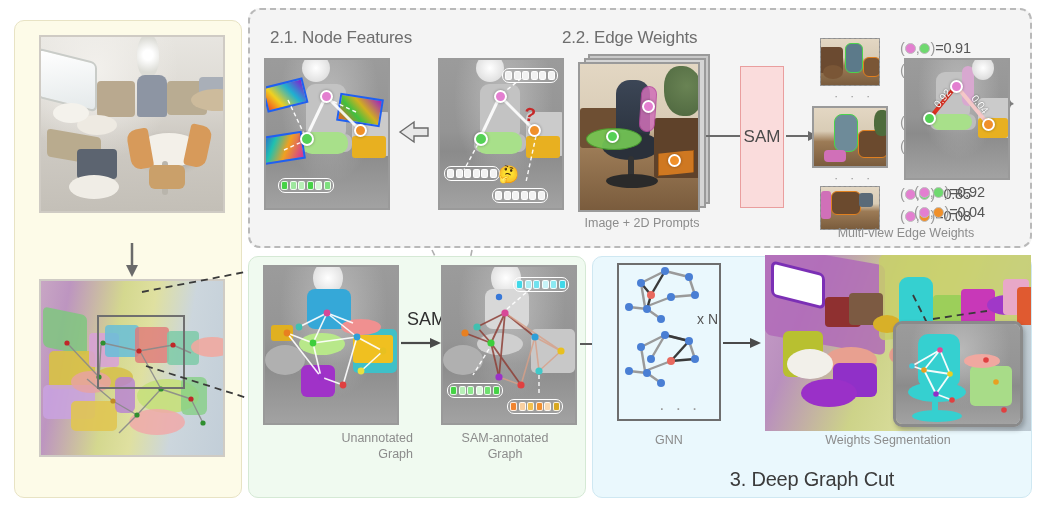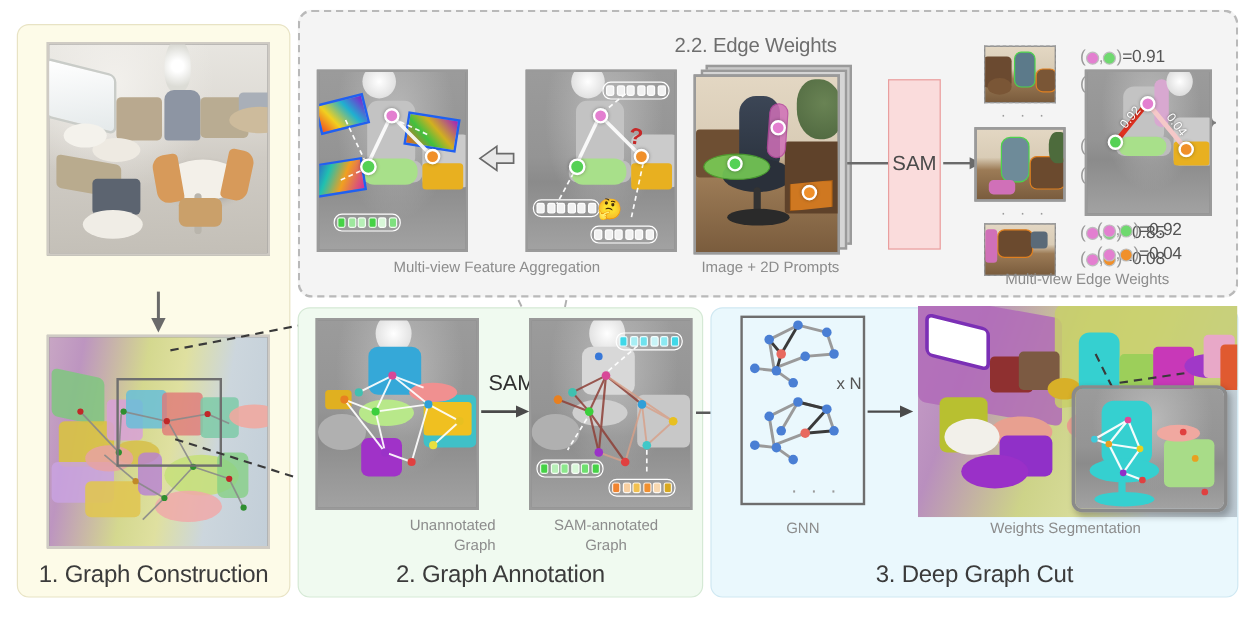--- a/index.html
+++ b/index.html
@@ -203,30 +203,30 @@
           <circle cx="72" cy="120" r="2.6" fill="#c08a28"></circle>
             <circle cx="96" cy="134" r="2.6"></circle>
           <circle cx="26" cy="62" r="2.6" fill="#c02828"></circle>
             <circle cx="162" cy="142" r="2.6"></circle>
         </g>
       </svg>
 
       <div style="position:absolute;left:56px;top:34px;width:88px;height:74px;border:2px solid #6f6f6f;"></div>
     </div>
 
-    <div class="panel-title">1. Graph Construction</div>
   </div>
 
   <svg class="ov" width="1046" height="515">
     <line x1="142" y1="292" x2="266" y2="268" stroke="#3a3a3a" stroke-width="1.8" stroke-dasharray="7,5"></line>
     <line x1="146" y1="366" x2="266" y2="404" stroke="#3a3a3a" stroke-width="1.8" stroke-dasharray="7,5"></line>
   </svg>
 
   <div class="panel" id="panel-top">
 
+    <div class="sec-title" style="left:20px;top:18px;">2.1. Node Features</div>
     <div class="sec-title" style="left:312px;top:18px;">2.2. Edge Weights</div>
 
     <div class="frame" style="left:14px;top:48px;width:126px;height:152px;">
       <div class="scene-gray"></div>
 
       <div class="blob" style="left:40px;top:24px;width:40px;height:56px;background:#c3c3c3;border-radius:9px;"></div>
       <div class="blob" style="left:34px;top:74px;width:52px;height:18px;background:#bdbdbd;border-radius:7px;"></div>
       <div class="blob" style="left:36px;top:-6px;width:28px;height:28px;background:radial-gradient(circle,#fff,#d4d4d4);border-radius:50%;"></div>
 
       <div class="blob" style="left:86px;top:52px;width:40px;height:44px;background:#cbcbcb;border-radius:6px;"></div>
@@ -308,21 +308,20 @@
           <i style="background:#f2f2f2"></i>
         <i style="background:#f2f2f2"></i>
           <i style="background:#f2f2f2"></i>
         <i style="background:#f2f2f2"></i>
           <i style="background:#f2f2f2"></i>
       </div>
       <div class="qmark" style="left:84px;top:44px;">?</div>
       <div class="emoji" style="left:58px;top:104px;">🤔</div>
     </div>
 
-    <div class="cap" style="left:0;top:206px;width:328px;">Multi-view Feature Aggregation</div>
 
     <svg class="ov" width="784" height="240">
       <polygon points="348,118 334,108 334,114 320,114 320,122 334,122 334,128" fill="#e8e8e8" stroke="#6a6a6a" stroke-width="1.4" transform="translate(352,0) scale(-1,1) translate(-352,0)"></polygon>
     </svg>
 
     <div class="frame" style="left:338px;top:44px;width:122px;height:150px;background:#c9c9c9;"></div>
     <div class="frame" style="left:334px;top:48px;width:122px;height:150px;background:#d5d5d5;"></div>
     <div class="frame" style="left:328px;top:52px;width:122px;height:150px;">
       <div class="scene-office"></div>
 
@@ -610,21 +609,20 @@
           <i style="background:#f8cfa0"></i>
         <i style="background:#f2c050"></i>
           <i style="background:#f09030"></i>
         <i style="background:#f8d8b0"></i>
           <i style="background:#d8a820"></i>
       </div>
     </div>
     <div class="cap" style="left:174px;top:174px;width:164px;white-space:pre-line;">SAM-annotated
 Graph</div>
 
-    <div class="panel-title">2. Graph Annotation</div>
   </div>
 
   <svg class="ov" width="1046" height="515">
     <line x1="580" y1="344" x2="610" y2="344" stroke="#5a5a5a" stroke-width="2"></line>
   </svg>
 
   <div class="panel" id="panel-3">
 
     <div class="gnn-box" style="left:24px;top:6px;width:104px;height:158px;">
       <svg class="ov" width="104" height="158">

